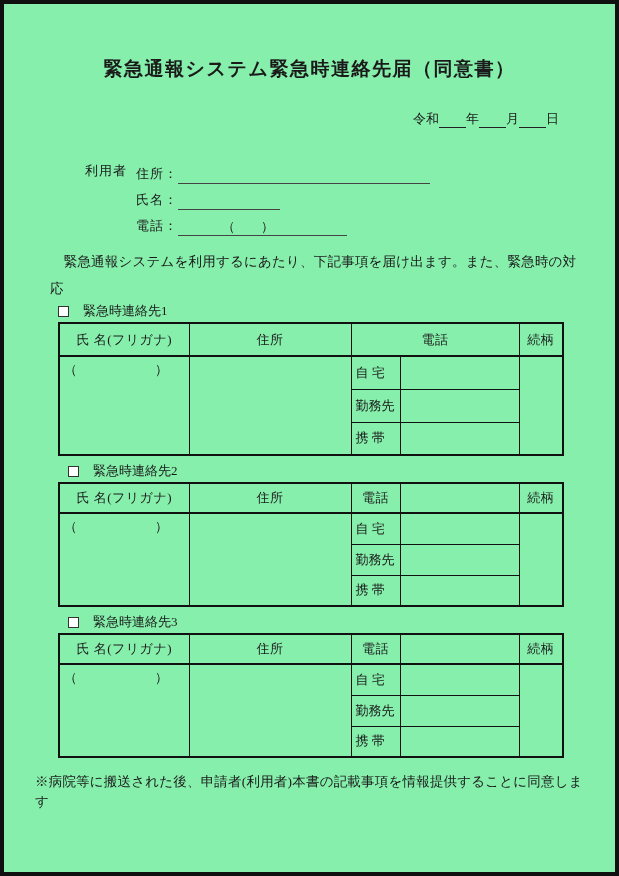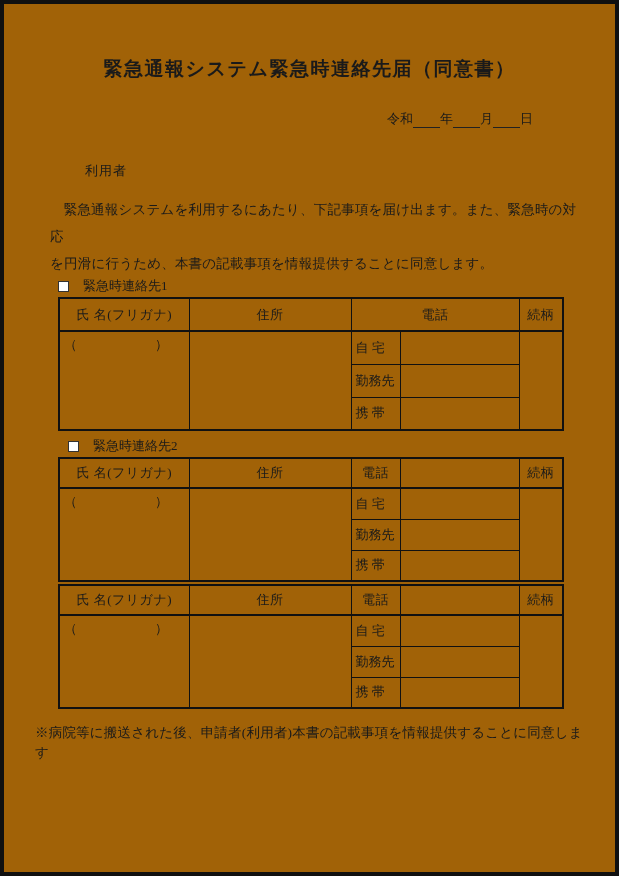--- a/index.html
+++ b/index.html
@@ -6,37 +6,37 @@
   html, body { background: #ffffff; }
   body {
     font-family: "Liberation Serif", "DejaVu Serif", serif;
     color: #1a1a1a;
   }
   .page {
     position: relative;
     width: 619px;
     height: 876px;
     border: 4px solid #101010;
-    background: #a16207;
+    background: #86efac;
     overflow: hidden;
   }
   
   .doc-title {
     margin-top: 52px;
     text-align: center;
     font-size: 19px;
     font-weight: bold;
     letter-spacing: 1.5px;
     line-height: 26px;
   }
   
   .date-line {
     margin-top: 28px;
     text-align: right;
-    padding-right: 82px;
+    padding-right: 56px;
     font-size: 13px;
     line-height: 18px;
   }
   .dblank {
     display: inline-block;
     width: 27px;
     height: 14px;
     border-bottom: 1px solid #222;
     vertical-align: bottom;
   }
@@ -144,25 +144,38 @@
 <div class="page">
 
   <div class="doc-title">緊急通報システム緊急時連絡先届（同意書）</div>
 
   <div class="date-line">
     <span>令和</span><span class="dblank"></span><span>年</span><span class="dblank"></span><span>月</span><span class="dblank"></span><span>日</span>
   </div>
 
   <div class="user-block">
     <span class="user-label">利用者</span>
+    <div>
+      <div class="user-line">
+        <span class="fld-label">住所：</span>
+        <span class="uline addr"></span>
+      </div>
+      <div class="user-line">
+        <span class="fld-label">氏名：</span>
+        <span class="uline name"></span>
+      </div>
+      <div class="user-line">
+        <span class="fld-label">電話：</span>
+        <span class="uline phone">（　　）</span>
+      </div>
+    </div>
   </div>
 
   <div class="intro">
     <div>　緊急通報システムを利用するにあたり、下記事項を届け出ます。また、緊急時の対応</div>
-    <div>を円滑に行うため、本書の記載事項を情報提供することに同意します。</div>
   </div>
 
   <div class="section-label first">
     <span class="cbox"></span>
     <span>緊急時連絡先1</span>
   </div>
 
   <table class="contact-table tall">
     <colgroup>
         <col class="c-name">
@@ -228,20 +241,24 @@
       <td class="plabel">勤務先</td>
       <td></td>
     </tr>
     <tr>
       <td class="plabel">携 帯</td>
       <td></td>
     </tr>
   </tbody>
     </table>
 
+  <div class="section-label later">
+    <span class="cbox"></span>
+    <span>緊急時連絡先3</span>
+  </div>
 
   <table class="contact-table short">
     <colgroup>
         <col class="c-name">
         <col class="c-addr">
         <col class="c-plabel">
         <col class="c-pvalue">
         <col class="c-rel">
       </colgroup>
     <tbody>

